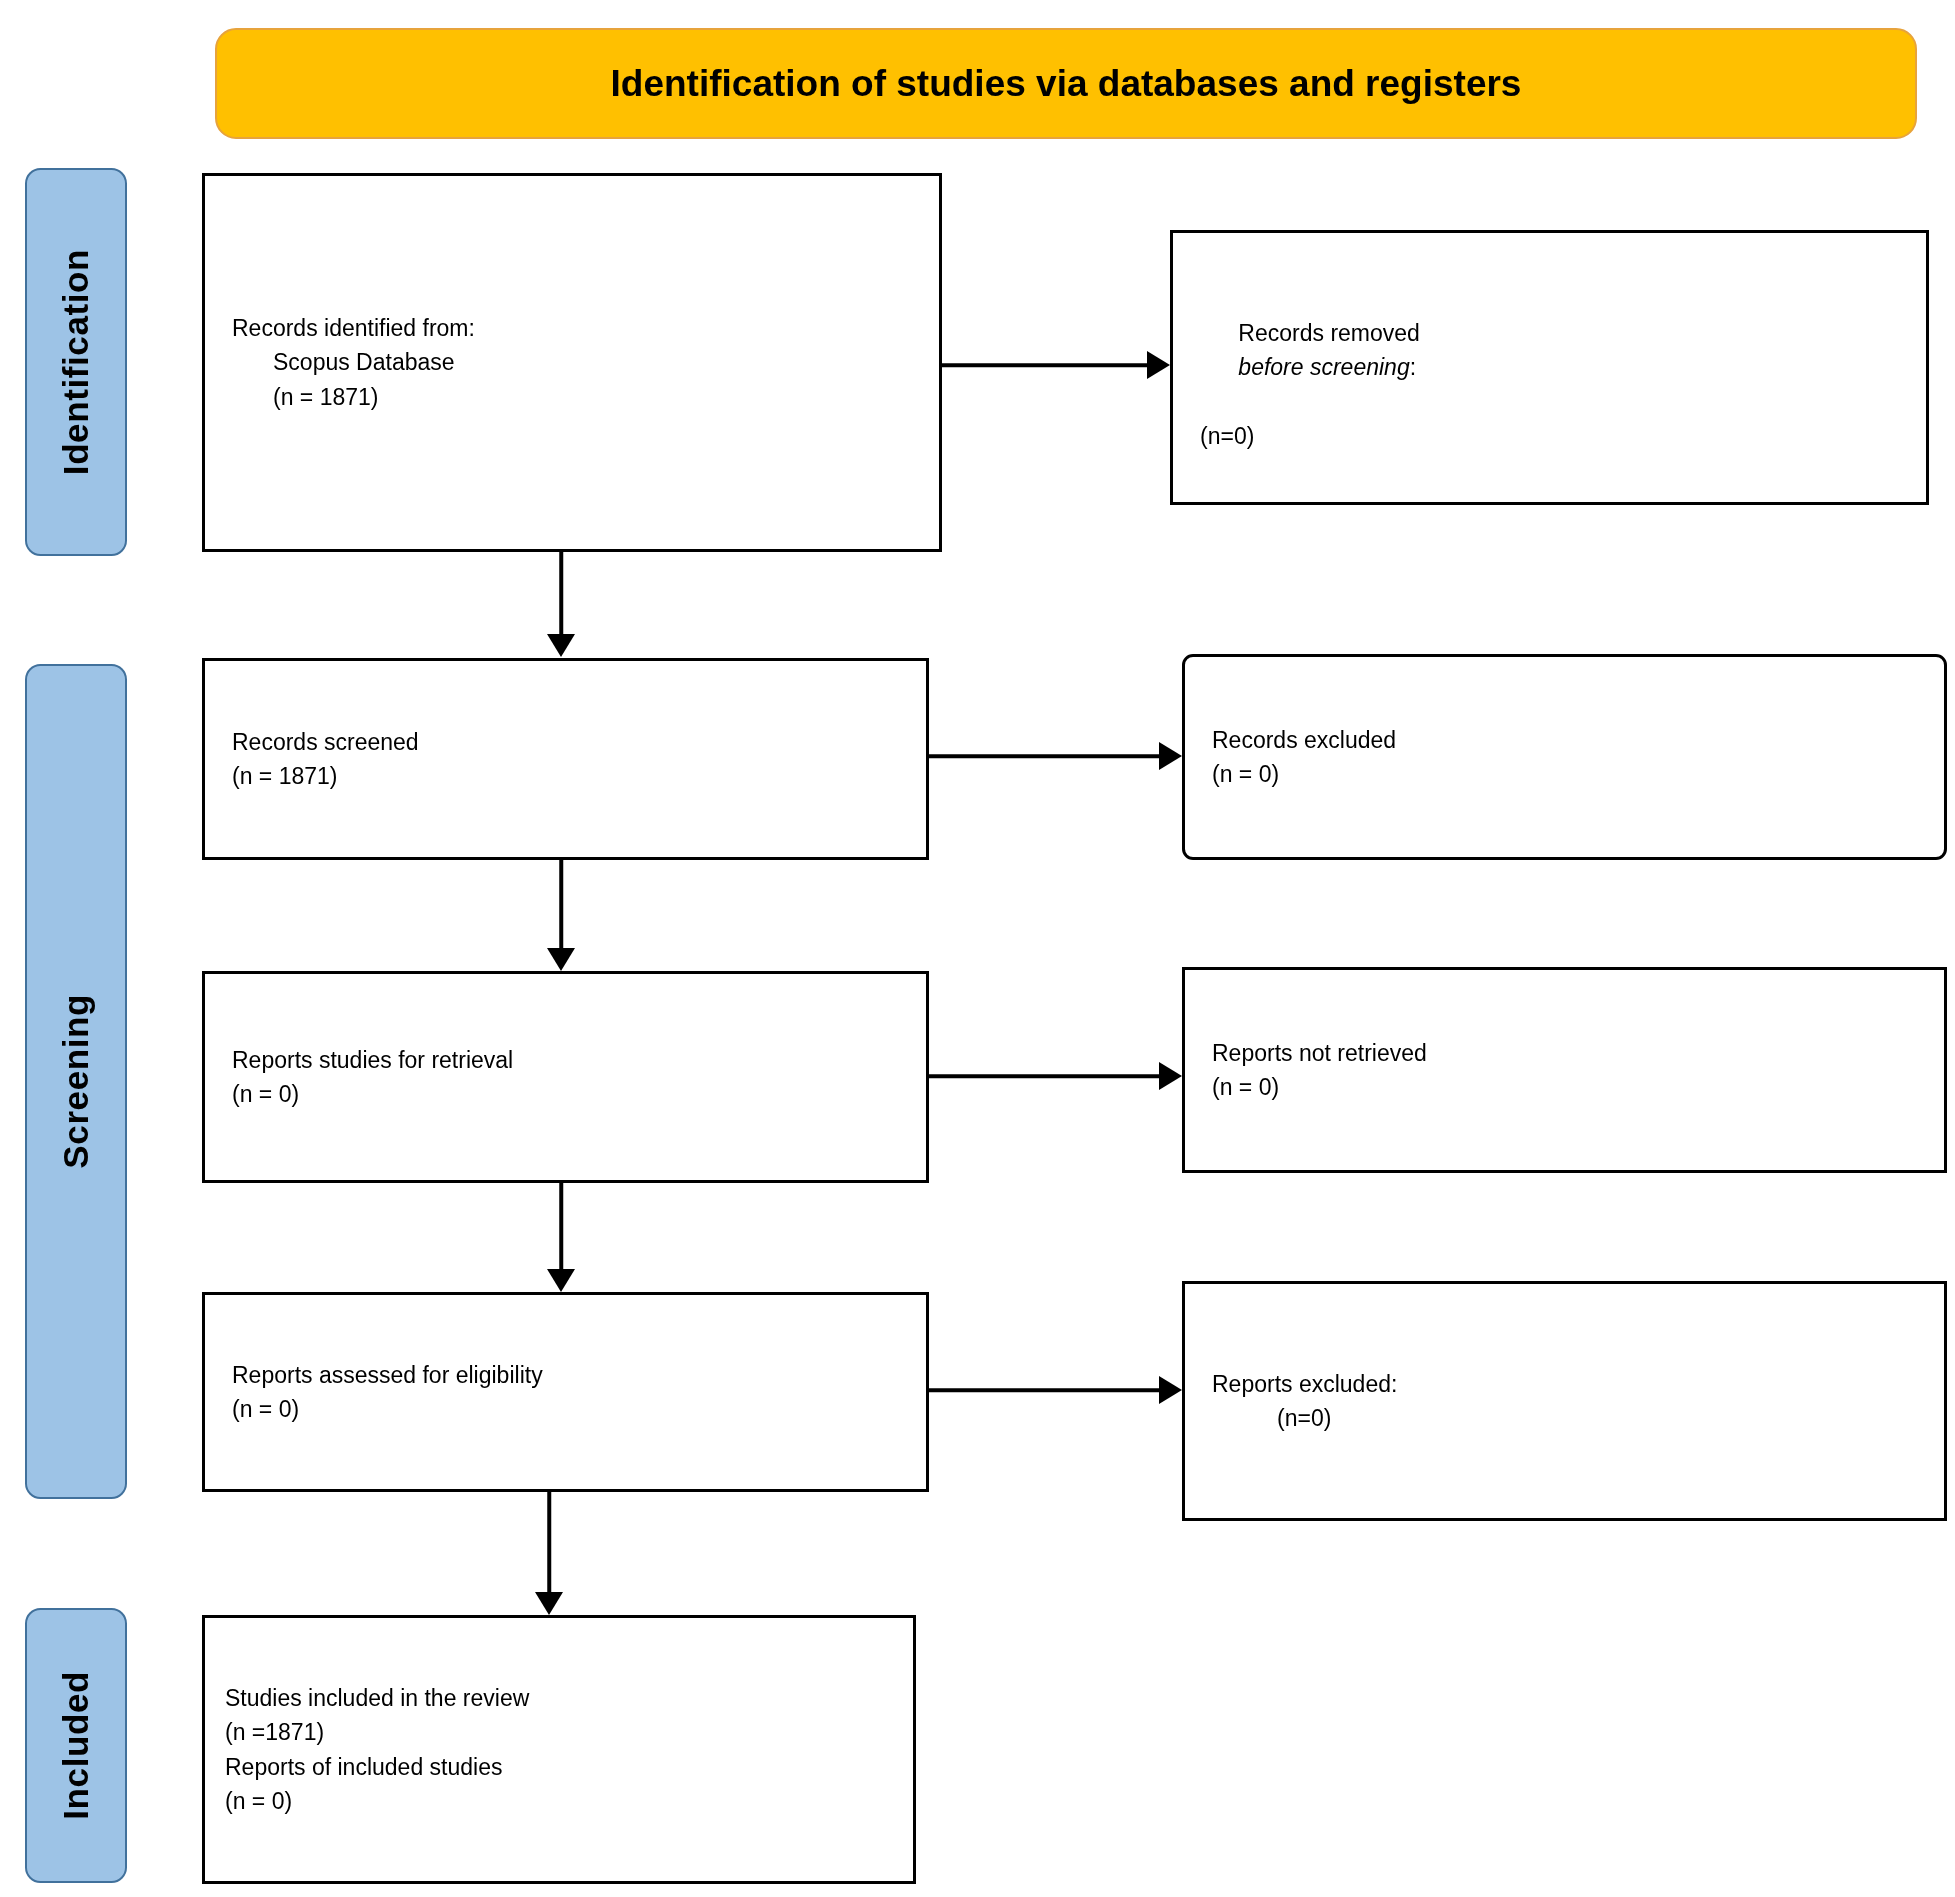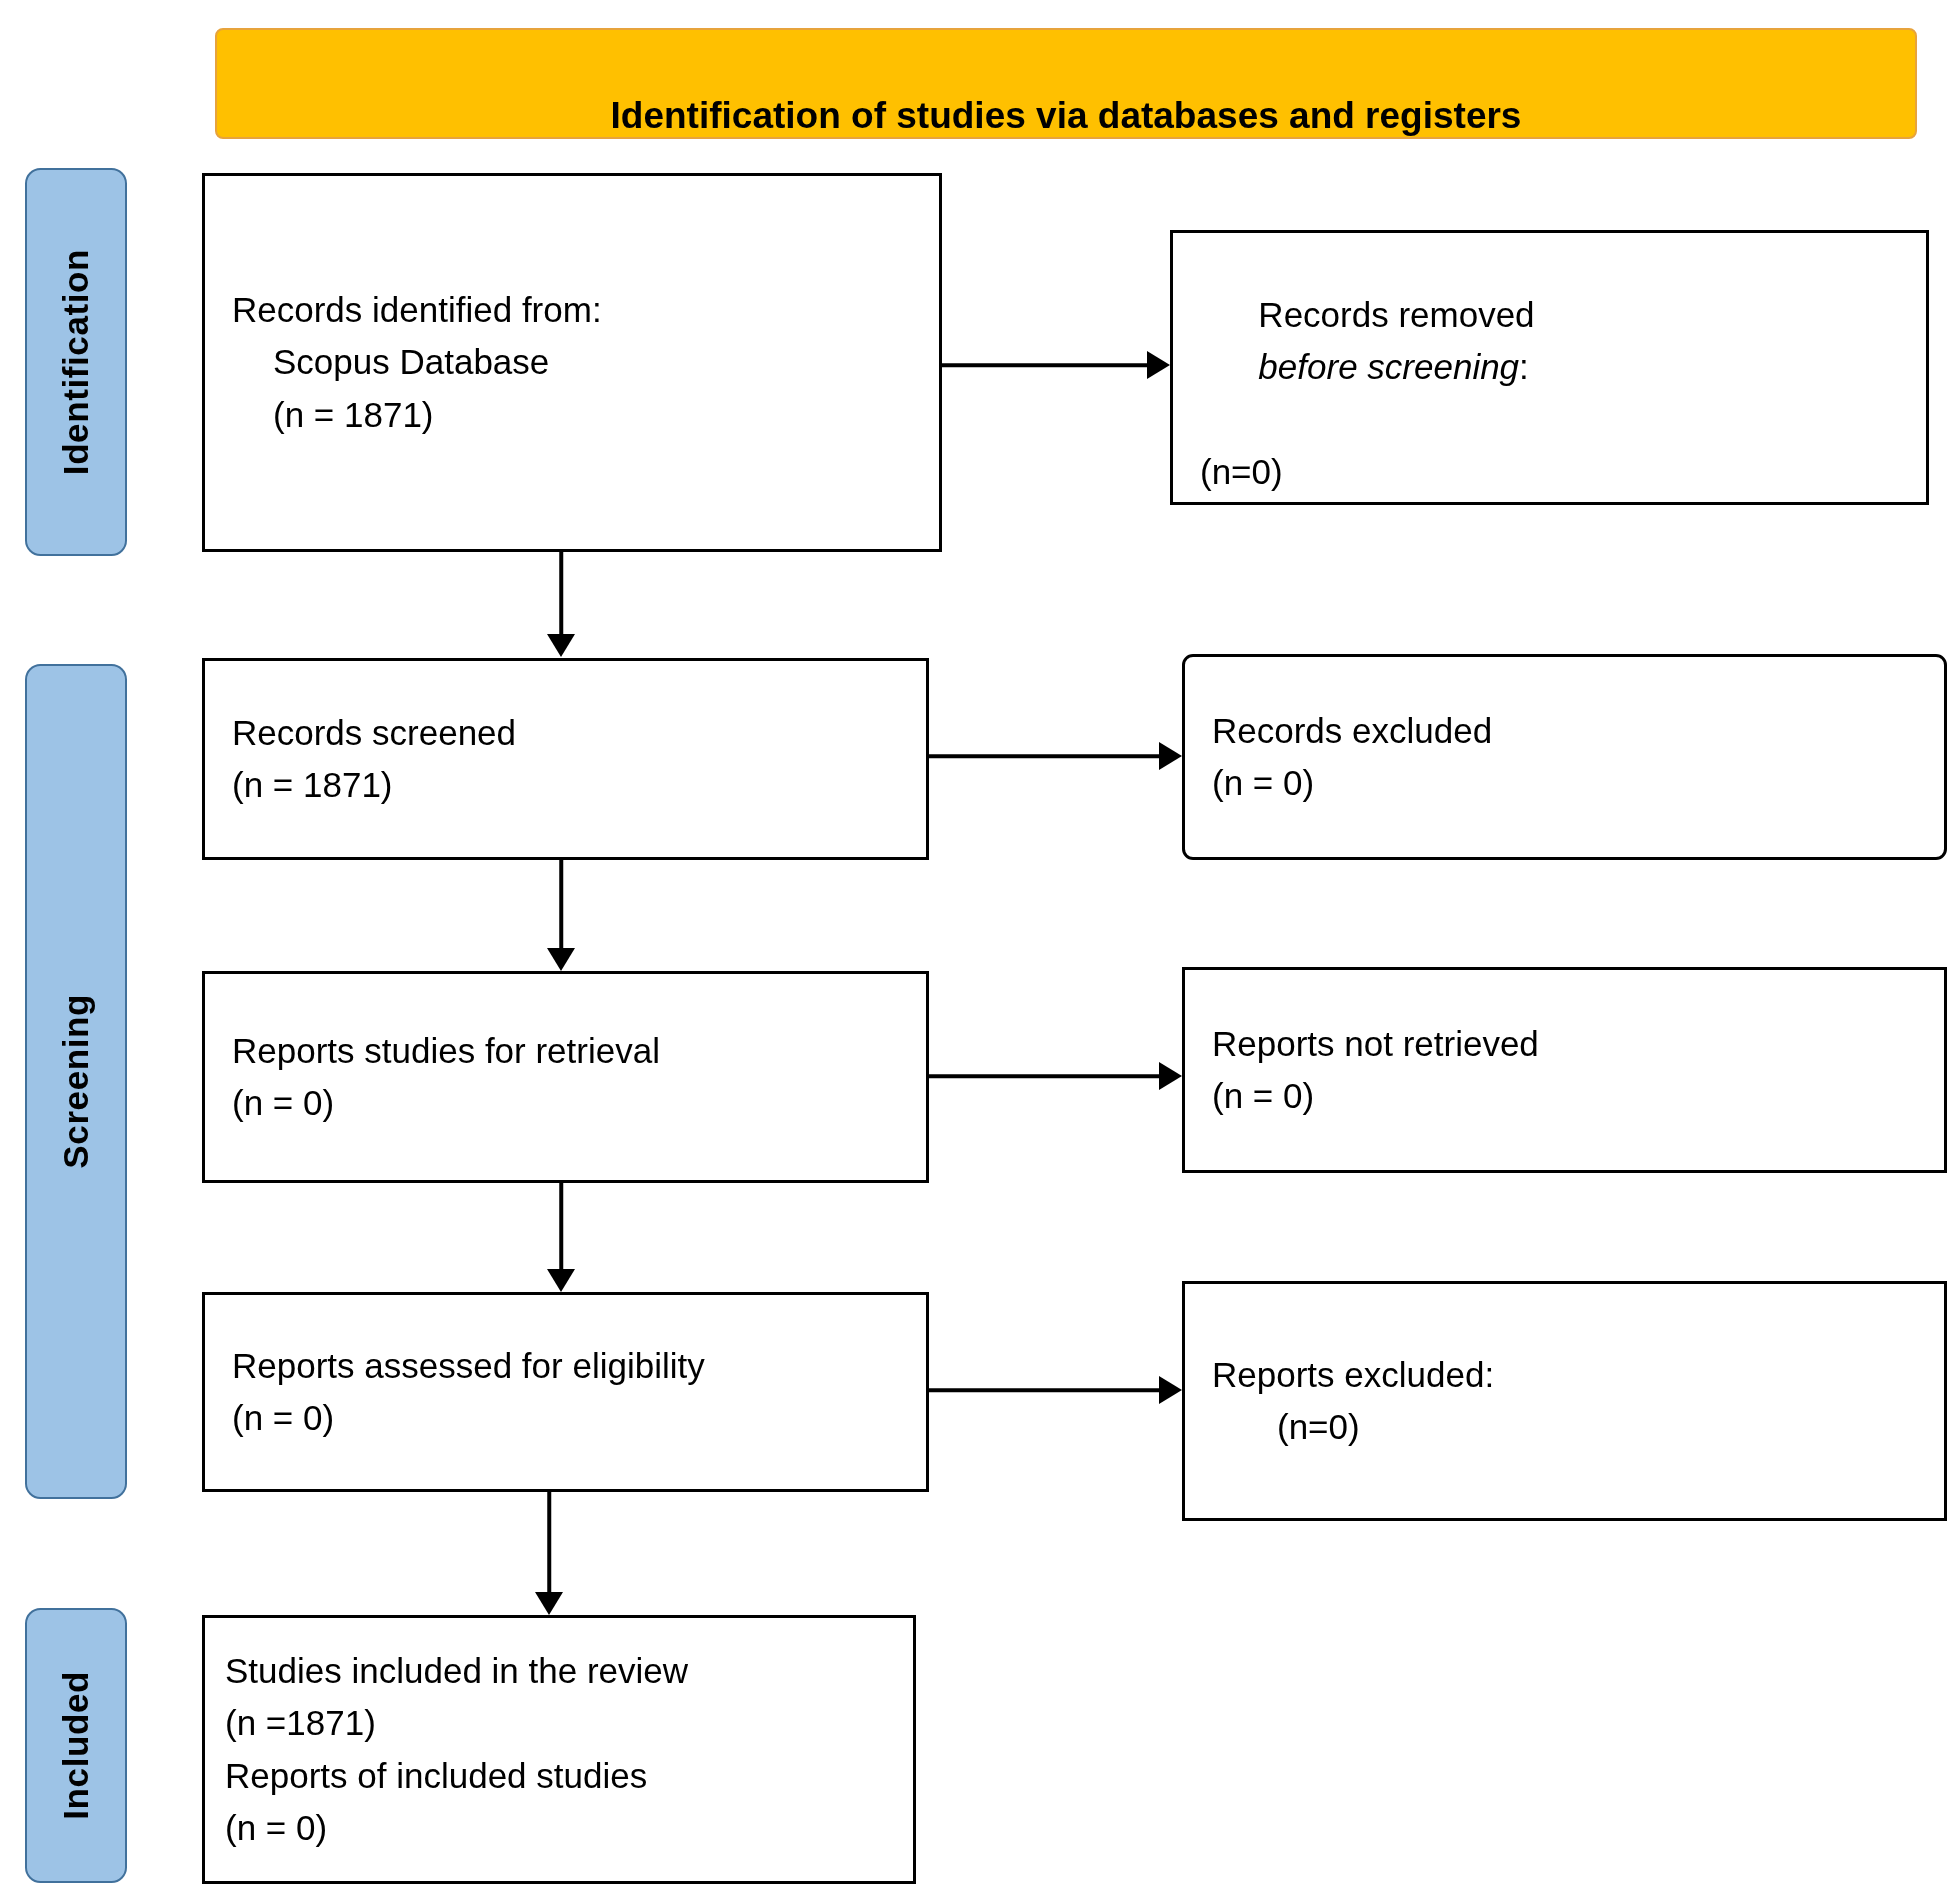--- a/index.html
+++ b/index.html
@@ -12,23 +12,23 @@
     color: #000000;
   }
 
   
   .header-banner {
     position: absolute;
     left: 215px; top: 28px;
     width: 1702px; height: 111px;
     background: #FFC000;
     border: 2.4px solid #E7A33C;
-    border-radius: 8px;
+    border-radius: 21px;
     box-sizing: border-box;
-    display: flex; align-items: flex-end; justify-content: center;
+    display: flex; align-items: center; justify-content: center;
     font-size: 37px; font-weight: bold;
   }
 
   
   .stage {
     position: absolute;
     left: 25.4px;
     width: 102px;
     background: #9DC3E6;
     border: 2.4px solid #41719C;
@@ -48,21 +48,21 @@
   .stage-included       { top: 1608px; height: 275px;  }
 
   
   .box {
     position: absolute;
     background: #ffffff;
     border: 3px solid #000000;
     box-sizing: border-box;
     display: flex; flex-direction: column; justify-content: center;
     padding: 11.8px 21px 11.8px 27px;
-    font-size: 35px; line-height: 1.5;
+    font-size: 23px; line-height: 1.5;
   }
   .box .line { white-space: pre-wrap; }
   .indent-1 { padding-left: 41px; }
   .indent-2 { padding-left: 65px; }
   .it { font-style: italic; }
 
   .box-identified        { left: 202px;  top: 173px;  width: 740px; height: 379px; }
   .box-removed           { left: 1170px; top: 230px;  width: 759px; height: 275px; }
   .box-screened          { left: 202px;  top: 658px; width: 727px; height: 202px; }
   .box-excluded          { left: 1182px; top: 654px; width: 765px; height: 206px; border-radius: 11px; }

